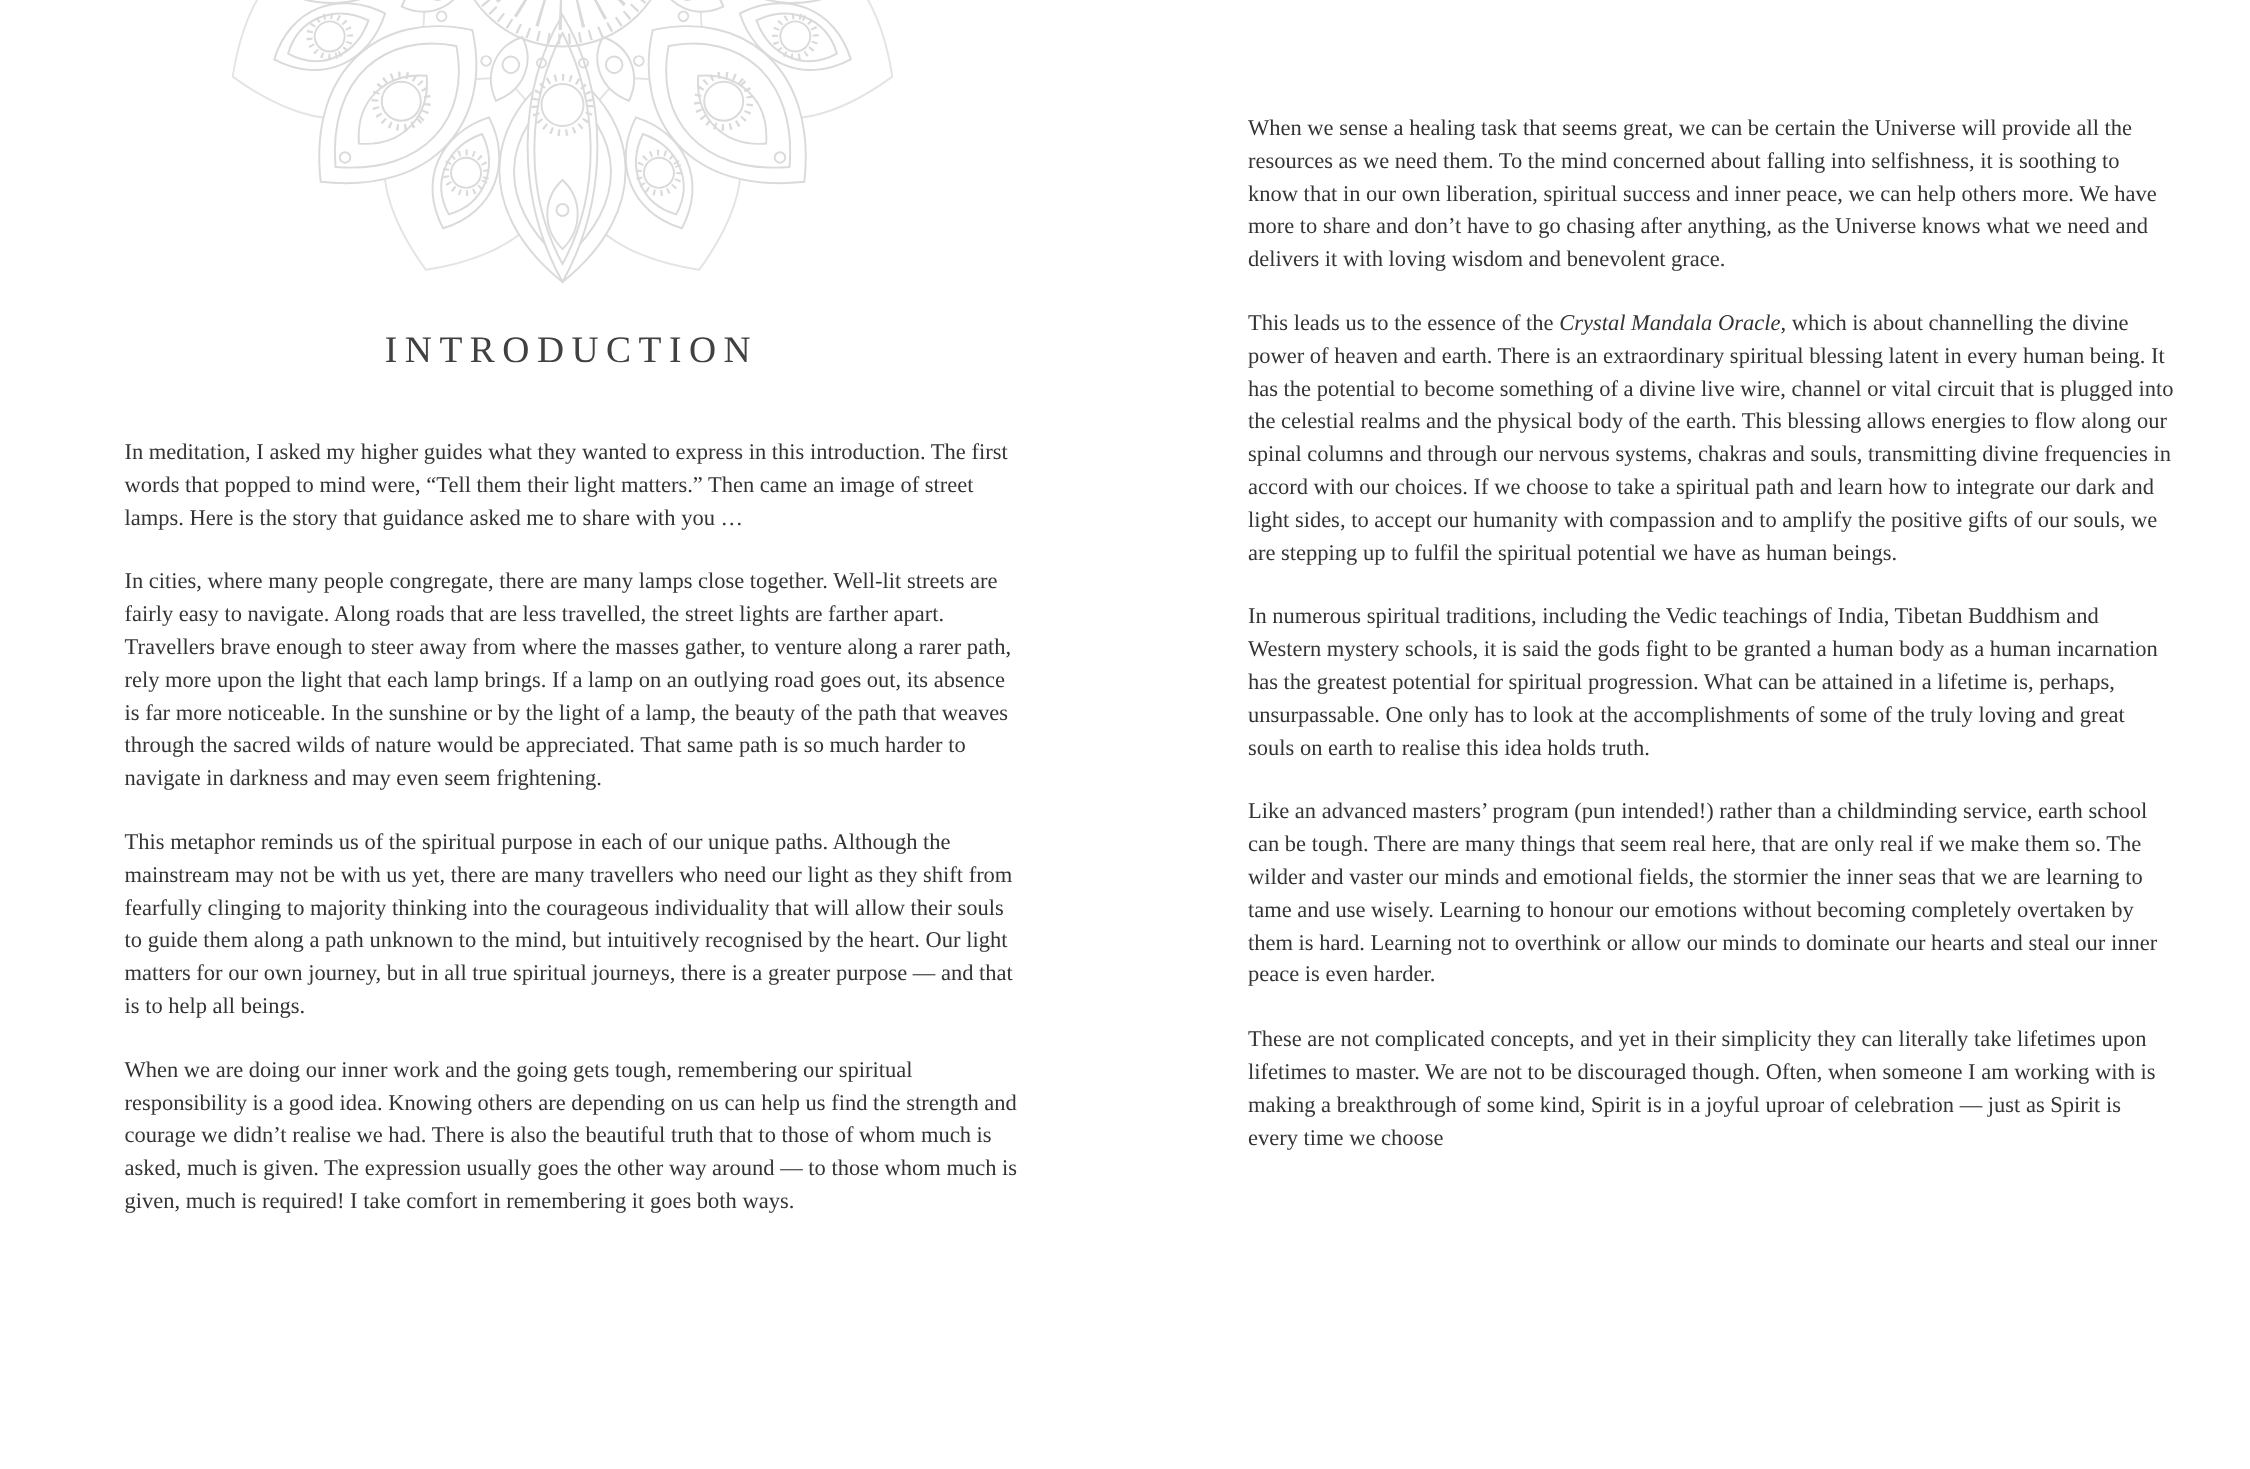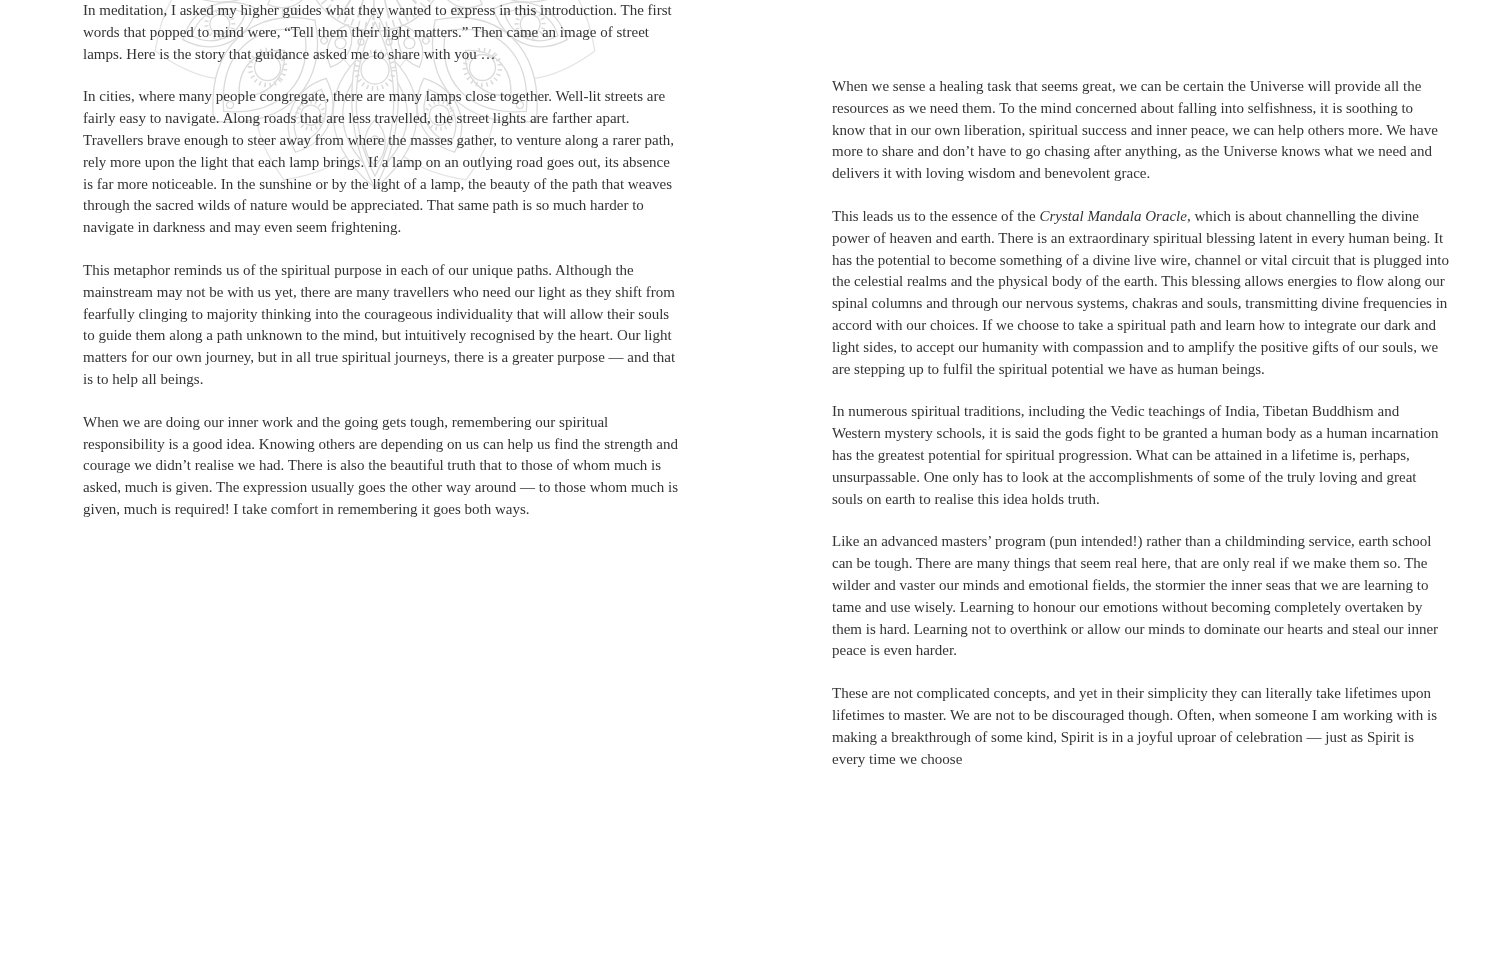--- a/index.html
+++ b/index.html
@@ -147,20 +147,21 @@
     <g>
       <circle cx="0" cy="0" r="30" fill="#ffffff"></circle>
       <circle cx="0" cy="0" r="34.5"></circle>
       <circle cx="0" cy="0" r="48" stroke-width="24" stroke-dasharray="1.8 10.8"></circle>
       <circle cx="0" cy="0" r="66" stroke-width="7" stroke-dasharray="1.5 5.5"></circle>
       <circle cx="0" cy="0" r="71"></circle>
     </g>
   </svg>
 
   <div class="page page-left">
+    <h1 class="chapter-title">INTRODUCTION</h1>
     <p class="body-par">In meditation, I asked my higher guides what they wanted to express in this introduction. The first words that popped to mind were, “Tell them their light matters.” Then came an image of street lamps. Here is the story that guidance asked me to share with you …</p>
     <p class="body-par">In cities, where many people congregate, there are many lamps close together. Well-lit streets are fairly easy to navigate. Along roads that are less travelled, the street lights are farther apart. Travellers brave enough to steer away from where the masses gather, to venture along a rarer path, rely more upon the light that each lamp brings. If a lamp on an outlying road goes out, its absence is far more noticeable. In the sunshine or by the light of a lamp, the beauty of the path that weaves through the sacred wilds of nature would be appreciated. That same path is so much harder to navigate in darkness and may even seem frightening.</p>
     <p class="body-par">This metaphor reminds us of the spiritual purpose in each of our unique paths. Although the mainstream may not be with us yet, there are many travellers who need our light as they shift from fearfully clinging to majority thinking into the courageous individuality that will allow their souls to guide them along a path unknown to the mind, but intuitively recognised by the heart. Our light matters for our own journey, but in all true spiritual journeys, there is a greater purpose — and that is to help all beings.</p>
     <p class="body-par">When we are doing our inner work and the going gets tough, remembering our spiritual responsibility is a good idea. Knowing others are depending on us can help us find the strength and courage we didn’t realise we had. There is also the beautiful truth that to those of whom much is asked, much is given. The expression usually goes the other way around — to those whom much is given, much is required! I take comfort in remembering it goes both ways.</p>
   </div>
 
   <div class="page page-right">
     <p class="body-par">When we sense a healing task that seems great, we can be certain the Universe will provide all the resources as we need them. To the mind concerned about falling into selfishness, it is soothing to know that in our own liberation, spiritual success and inner peace, we can help others more. We have more to share and don’t have to go chasing after anything, as the Universe knows what we need and delivers it with loving wisdom and benevolent grace.</p>
     <p class="body-par">
       <span>This leads us to the essence of the </span><i>Crystal Mandala Oracle</i><span>, which is about channelling the divine power of heaven and earth. There is an extraordinary spiritual blessing latent in every human being. It has the potential to become something of a divine live wire, channel or vital circuit that is plugged into the celestial realms and the physical body of the earth. This blessing allows energies to flow along our spinal columns and through our nervous systems, chakras and souls, transmitting divine frequencies in accord with our choices. If we choose to take a spiritual path and learn how to integrate our dark and light sides, to accept our humanity with compassion and to amplify the positive gifts of our souls, we are stepping up to fulfil the spiritual potential we have as human beings.</span>

